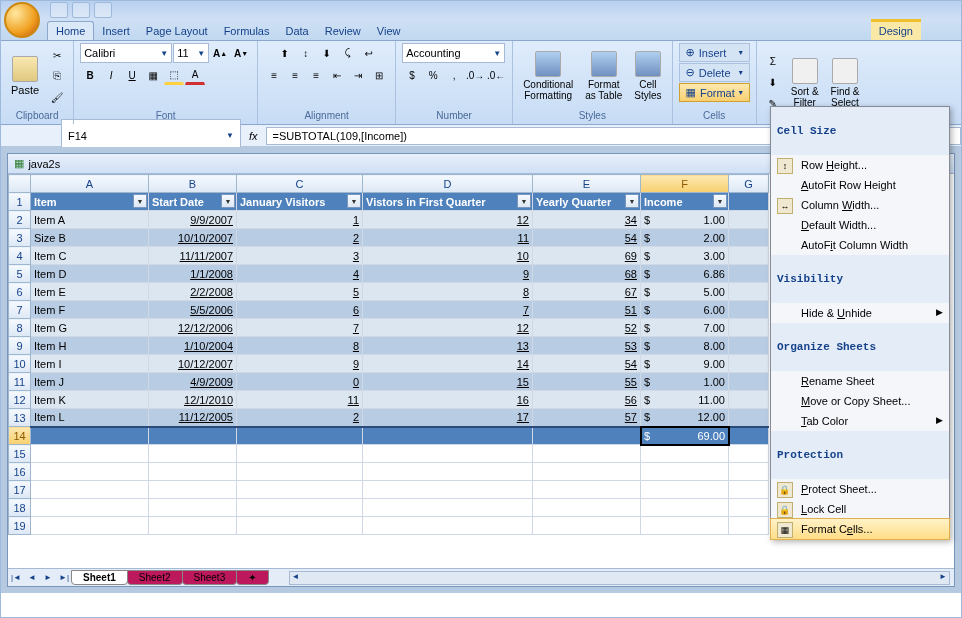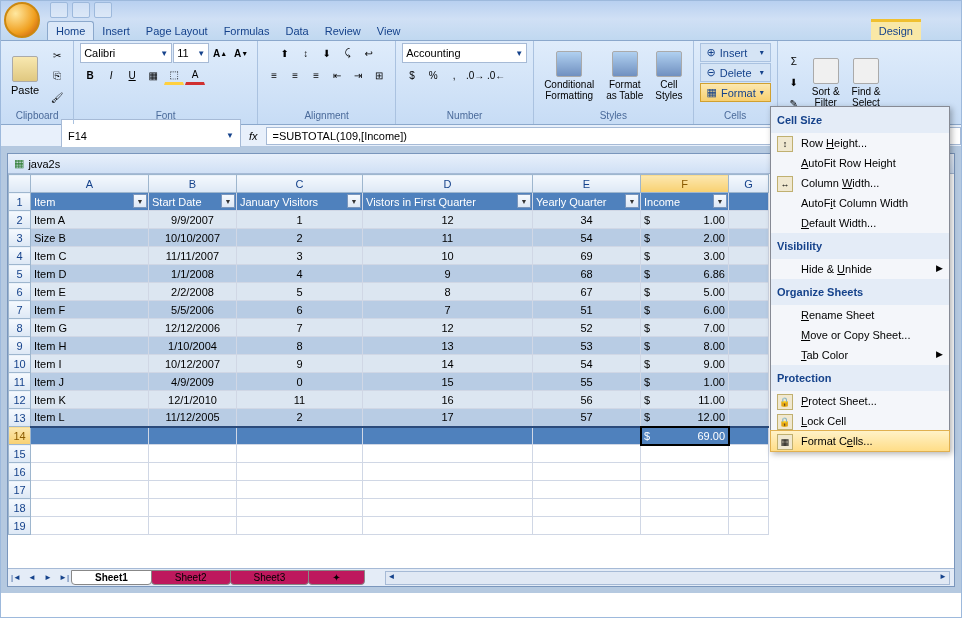--- a/index.html
+++ b/index.html
@@ -42,42 +42,42 @@
 .workbook { padding: 6px; background: #b5c9e0; height: calc(100% - 170px); position: relative; }
 .workbook-win { background: #fff; border: 1px solid #7a96bc; height: 100%; display: flex; flex-direction: column; }
 .wb-title { height: 20px; background: linear-gradient(#e8f0fb, #d0e0f5); border-bottom: 1px solid #a6bad6; display: flex; align-items: center; padding-left: 6px; gap: 4px; font-size: 11px; }
 .grid-wrap { flex: 1; overflow: hidden; position: relative; }
 table.grid { border-collapse: collapse; table-layout: fixed; font-size: 11px; }
 .grid th { background: linear-gradient(#f5f9fe, #dde8f5); border: 1px solid #9eb6ce; font-weight: normal; color: #15428b; text-align: center; height: 18px; }
 .grid th.col-hdr { height: 18px; }
 .grid th.row-hdr { width: 22px; }
 .grid th.active { background: linear-gradient(#fce8b0, #f8d070); color: #8a5a00; }
 .grid td { border: 1px solid #d0d7e5; height: 18px; padding: 0 3px; white-space: nowrap; overflow: hidden; }
-.grid .tbl-hdr td { background: #4f81bd; color: #fff; font-weight: normal; position: relative; }
+.grid .tbl-hdr td { background: #4f81bd; color: #fff; font-weight: bold; position: relative; }
 .grid .band0 td { background: #dce6f1; }
 .grid .band1 td { background: #b8cce4; }
 .grid .total-row td { background: #4f81bd; color: #fff; border-top: 2px solid #2a4a7a; }
 .grid td.sel { outline: 2px solid #000; outline-offset: -1px; }
 .filter-btn { position: absolute; right: 1px; top: 1px; width: 14px; height: 14px; background: linear-gradient(#f5f9fe, #dde8f5); border: 1px solid #7a96bc; font-size: 7px; color: #333; display:flex; align-items:center; justify-content:center; }
-.r { text-align: center; }
+.r { text-align: right; text-decoration: underline; }
 .currency { display: flex; justify-content: space-between; }
 
 
 .sheet-tabs { height: 18px; background: #e4ecf7; border-top: 1px solid #a6bad6; display: flex; align-items: center; }
 .nav-btn { width: 16px; height: 16px; display:flex; align-items:center; justify-content:center; font-size:8px; color:#15428b; }
-.sheet-tab { padding: 1px 23px; background: #fff; border: 1px solid #888; border-radius: 0 0 4px 4px; font-size: 10px; margin-left: -1px; }
+.sheet-tab { padding: 1px 11px; background: #fff; border: 1px solid #888; border-radius: 0 0 4px 4px; font-size: 10px; margin-left: -1px; }
 .sheet-tab.active { background: #fff; font-weight: bold; }
 .sheet-tab.inactive { background: #be185d; }
 .hscroll { flex:1; height:14px; margin: 0 4px 0 20px; background:#e0e8f4; border:1px solid #a6bad6; position:relative; }
 .hscroll::before { content:'◄'; position:absolute; left:2px; font-size:8px; color:#15428b; }
 .hscroll::after { content:'►'; position:absolute; right:2px; font-size:8px; color:#15428b; }
 
 
 .dropdown { position: absolute; top: 106px; right: 12px; width: 180px; background: #f4f6fa; border: 1px solid #868a94; box-shadow: 2px 2px 6px rgba(0,0,0,0.3); z-index: 200; }
-.dd-section { padding: 7px 6px; background: #e4ecf7; color: #15428b; font-weight: bold; font-size: 11px; }
+.dd-section { padding: 18px 6px; background: #e4ecf7; color: #15428b; font-weight: bold; font-size: 11px; font-family: Liberation Mono, monospace; }
 .dd-item { padding: 4px 6px 4px 30px; font-size: 11px; cursor: pointer; position: relative; }
 .dd-item.hot { background: linear-gradient(#fff2c8, #ffdd87); outline: 1px solid #e0b050; }
 .dd-icon { position: absolute; left: 6px; top: 3px; width: 16px; height: 16px; border: 1px solid #c0b070; background: #f0e8d0; display:flex; align-items:center; justify-content:center; font-size:9px; }
 .dd-arrow { position: absolute; right: 6px; font-size: 9px; }
 .dd-item u { text-decoration: underline; }
 </style>
 </head>
 <body>
 
 <div class="titlebar">
@@ -166,21 +166,21 @@
         <div class="small-btn">⇤</div>
         <div class="small-btn">⇥</div>
         <div class="small-btn">⊞</div>
       </div>
     </div>
     <div class="group-label">Alignment</div>
   </div>
 
   <div class="ribbon-group">
     <div class="group-body" style="flex-direction:column; gap:2px; align-items:stretch;">
-      <div class="combo" style="width:125px;justify-content:flex-end;">
+      <div class="combo" style="width:103px;justify-content:flex-end;">
           <span>Accounting</span>
           <span class="combo-arrow">▼</span>
         </div>
       <div class="btn-row">
         <div class="small-btn">$</div>
         <div class="small-btn">%</div>
         <div class="small-btn">,</div>
         <div class="small-btn">.0→</div>
         <div class="small-btn">.0←</div>
       </div>
@@ -547,22 +547,22 @@
       <div class="hscroll"></div>
     </div>
   </div>
 </div>
 
 <div class="dropdown">
   <div class="dd-section">Cell Size</div>
   <div class="dd-item"><div class="dd-icon">↕</div><span>Row <u>H</u>eight...</span></div>
   <div class="dd-item"><u>A</u>utoFit Row Height</div>
   <div class="dd-item"><div class="dd-icon">↔</div>Column <u>W</u>idth...</div>
+  <div class="dd-item"><u>D</u>efault Width...</div>
   <div class="dd-item">AutoF<u>i</u>t Column Width</div>
-  <div class="dd-item"><u>D</u>efault Width...</div>
   <div class="dd-section">Visibility</div>
   <div class="dd-item">Hide &amp; <u>U</u>nhide<span class="dd-arrow">▶</span></div>
   <div class="dd-section">Organize Sheets</div>
   <div class="dd-item"><u>R</u>ename Sheet</div>
   <div class="dd-item"><u>M</u>ove or Copy Sheet...</div>
   <div class="dd-item"><u>T</u>ab Color<span class="dd-arrow">▶</span></div>
   <div class="dd-section">Protection</div>
   <div class="dd-item"><div class="dd-icon">🔒</div><u>P</u>rotect Sheet...</div>
   <div class="dd-item"><div class="dd-icon">🔒</div><u>L</u>ock Cell</div>
   <div class="dd-item hot"><div class="dd-icon">▦</div>Format C<u>e</u>lls...</div>

